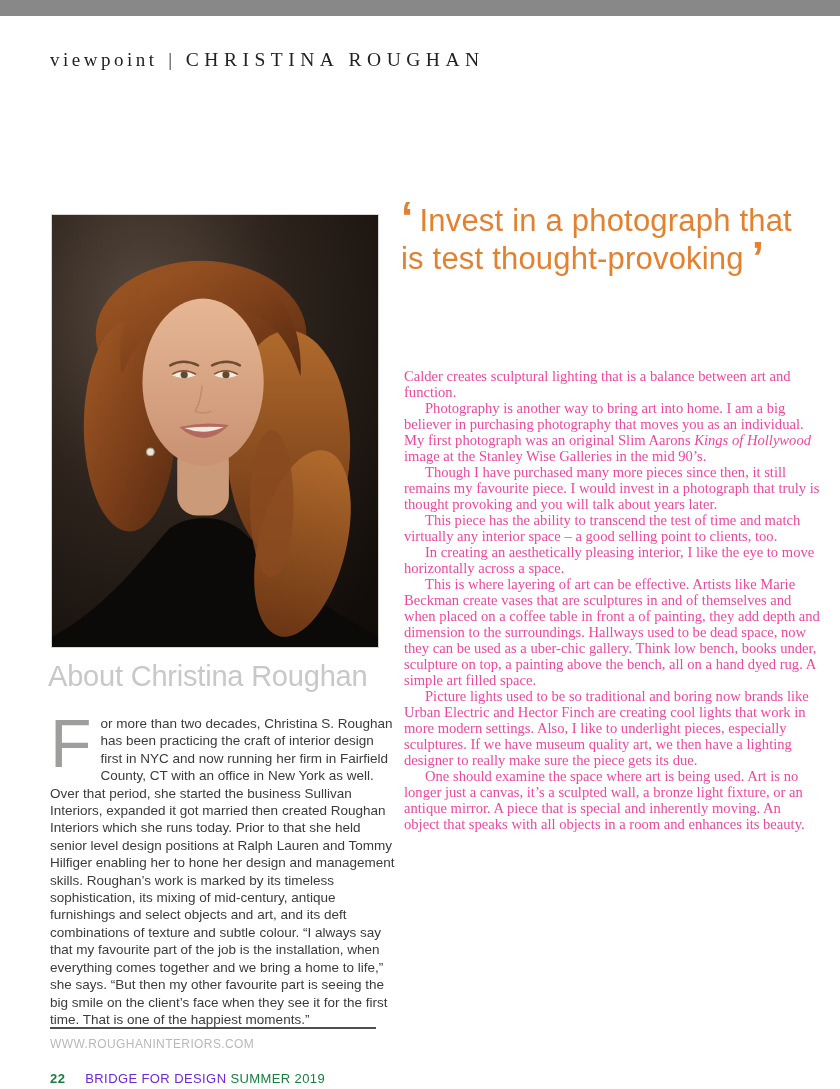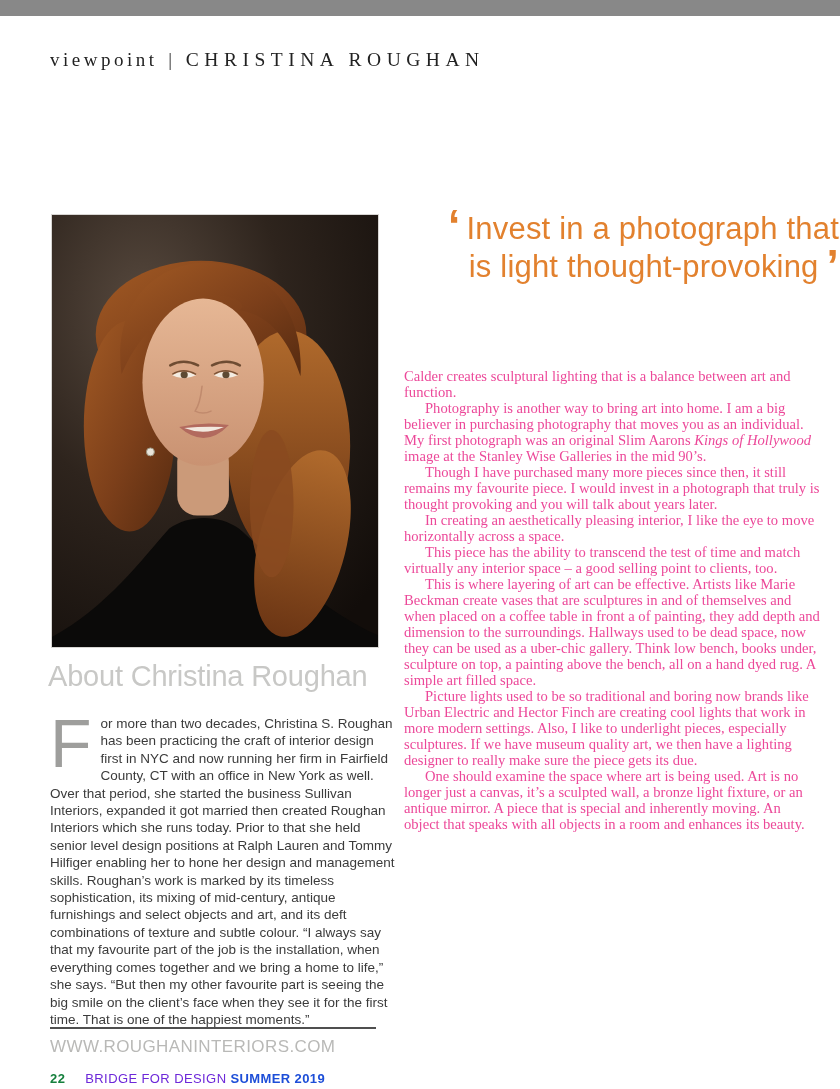--- a/index.html
+++ b/index.html
@@ -17,24 +17,24 @@
   .masthead .sep{margin:0 9px 0 6px;color:#333;font-weight:300;}
   .masthead .person{letter-spacing:5.5px;font-size:19.5px;}
   
   .portrait{
     position:absolute;left:51px;top:198px;width:328px;height:434px;
     border:1px solid #d8d6d3;box-sizing:border-box;background:#1a1410;
   }
   .portrait svg{display:block;width:100%;height:100%;}
   
   .pullquote{
-    position:absolute;left:401px;top:194px;width:438px;
+    position:absolute;left:401px;top:186px;width:438px;
     font-family:"Liberation Sans", sans-serif;
     font-weight:300;font-size:31px;line-height:38px;
-    letter-spacing:0.2px;color:#e2812e;text-align:right;
+    letter-spacing:0.2px;color:#e2812e;
   }
   .pullquote .q{font-weight:bold;font-size:44px;line-height:0;}
   .pullquote .q.open{position:relative;top:2px;margin-right:6px;}
   .pullquote .q.close{position:relative;top:4px;margin-left:8px;}
   
   .article{
     position:absolute;left:404px;top:352px;width:416px;
     font-size:14.6px;line-height:16px;color:#ec4899;
   }
   .article p{margin:0;text-indent:21px;}
@@ -57,31 +57,31 @@
     float:left;
     font-family:"Liberation Sans", sans-serif;
     font-size:68px;line-height:50px;height:50px;
     color:#9e9e9c;margin:3px 9px 0 0;font-weight:400;
   }
   
   .site-rule{position:absolute;left:50px;top:1011px;width:326px;height:2px;background:#4f4f4f;}
   .site-url{
     position:absolute;left:50px;top:1021px;
     font-family:"Liberation Sans", sans-serif;
-    font-size:17px;letter-spacing:0.4px;color:#b9b9b7;
+    font-size:12px;letter-spacing:0.4px;color:#b9b9b7;
   }
   
   .footer{
     position:absolute;left:50px;top:1055px;
     font-family:"Liberation Sans", sans-serif;
     font-size:13px;letter-spacing:0.4px;white-space:nowrap;
   }
   .footer .page-num{color:#15803d;font-weight:bold;margin-right:20px;}
   .footer .mag{color:#6d28d9;margin-right:4px;}
-  .footer .issue{color:#1d4ed8;font-weight:bold;}
+  .footer .issue{color:#15803d;}
 </style>
 </head>
 <body>
 
 <div class="page">
 
   <div class="masthead">
     <span class="section">viewpoint</span>
     <span class="sep">|</span>
     <span class="person">CHRISTINA ROUGHAN</span>
@@ -142,29 +142,29 @@
         <ellipse cx="252" cy="330" rx="44" ry="96" fill="url(#hairGrad2)"></ellipse>
       </g>
       <ellipse cx="221" cy="290" rx="22" ry="74" fill="#8a4a20" opacity="0.85"></ellipse>
 
       <circle cx="99" cy="238" r="4" fill="#e9e5db" stroke="#9a937f" stroke-width="1"></circle>
     </svg>
   </div>
 
   <div class="pullquote" style="color: rgb(226, 129, 46);">
     <span class="q open">‘</span><span>Invest in a photograph that</span><br>
-    <span>is light thought-provoking</span><span class="q close">’</span>
+    <span>is test thought-provoking</span><span class="q close">’</span>
   </div>
 
   <div class="article">
       <p class="first"><span>Calder creates sculptural lighting that is a balance between art and function.</span></p>
       <p><span>Photography is another way to bring art into home. I am a big believer in purchasing photography that moves you as an individual. My first photograph was an original Slim Aarons </span><span class="italic">Kings of Hollywood</span><span> image at the Stanley Wise Galleries in the mid 90’s.</span></p>
       <p><span>Though I have purchased many more pieces since then, it still remains my favourite piece. I would invest in a photograph that truly is thought provoking and you will talk about years later.</span></p>
+      <p><span>This piece has the ability to transcend the test of time and match virtually any interior space – a good selling point to clients, too.</span></p>
       <p><span>In creating an aesthetically pleasing interior, I like the eye to move horizontally across a space.</span></p>
-      <p><span>This piece has the ability to transcend the test of time and match virtually any interior space – a good selling point to clients, too.</span></p>
       <p><span>This is where layering of art can be effective. Artists like Marie Beckman create vases that are sculptures in and of themselves and when placed on a coffee table in front a of painting, they add depth and dimension to the surroundings. Hallways used to be dead space, now they can be used as a uber-chic gallery. Think low bench, books under, sculpture on top, a painting above the bench, all on a hand dyed rug. A simple art filled space.</span></p>
       <p><span>Picture lights used to be so traditional and boring now brands like Urban Electric and Hector Finch are creating cool lights that work in more modern settings. Also, I like to underlight pieces, especially sculptures. If we have museum quality art, we then have a lighting designer to really make sure the piece gets its due.</span></p>
       <p><span>One should examine the space where art is being used. Art is no longer just a canvas, it’s a sculpted wall, a bronze light fixture, or an antique mirror. A piece that is special and inherently moving. An object that speaks with all objects in a room and enhances its beauty.</span></p>
     </div>
 
   <div class="about-heading" style="color: rgb(200, 200, 198);">About Christina Roughan</div>
   <div class="about-text">
     <p>
       <span class="dropcap">F</span><span>or more than two decades, Christina S. Roughan has been practicing the craft of interior design first in NYC and now running her firm in Fairfield County, CT with an office in New York as well. Over that period, she started the business Sullivan Interiors, expanded it got married then created Roughan Interiors which she runs today. Prior to that she held senior level design positions at Ralph Lauren and Tommy Hilfiger enabling her to hone her design and management skills. Roughan’s work is marked by its timeless sophistication, its mixing of mid-century, antique furnishings and select objects and art, and its deft combinations of texture and subtle colour. “I always say that my favourite part of the job is the installation, when everything comes together and we bring a home to life,” she says. “But then my other favourite part is seeing the big smile on the client’s face when they see it for the first time. That is one of the happiest moments.”</span>
     </p>

